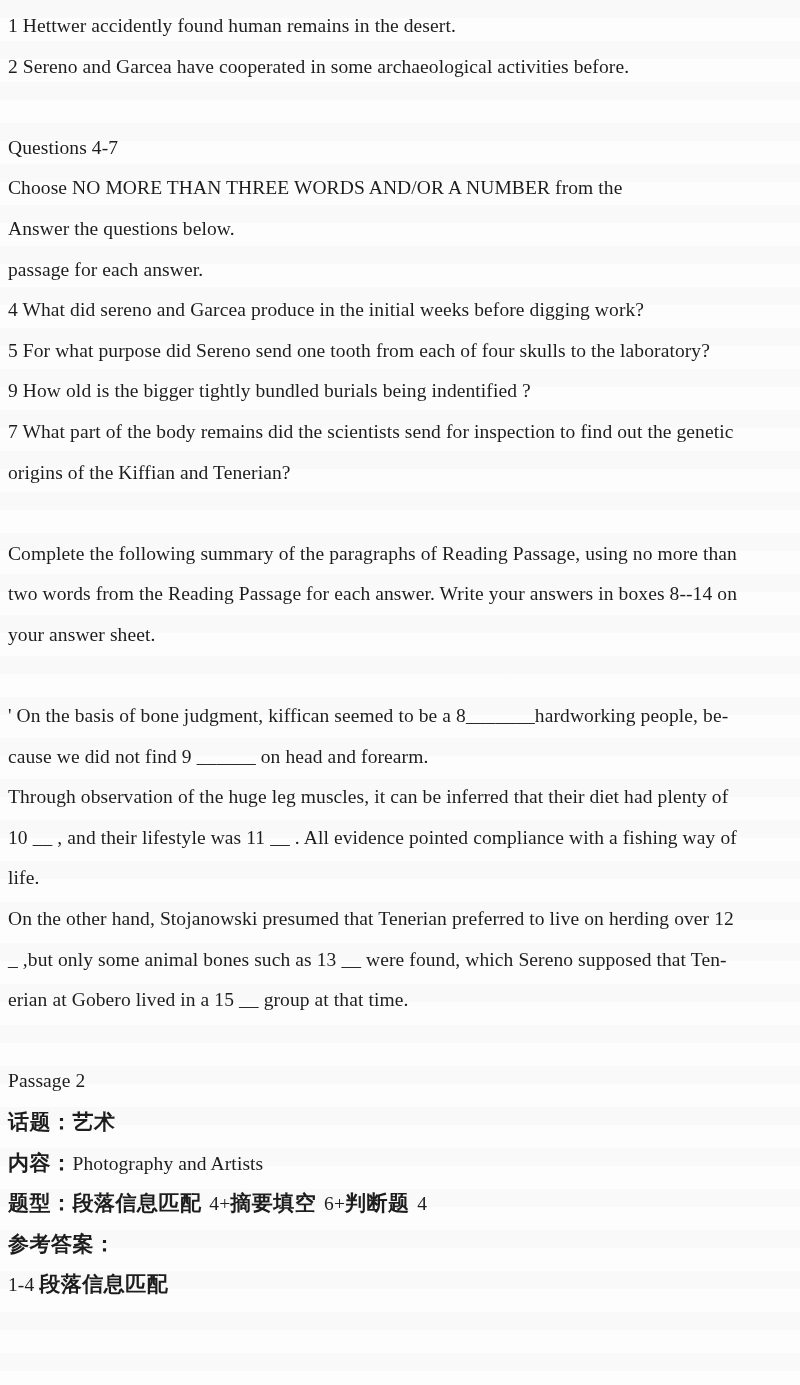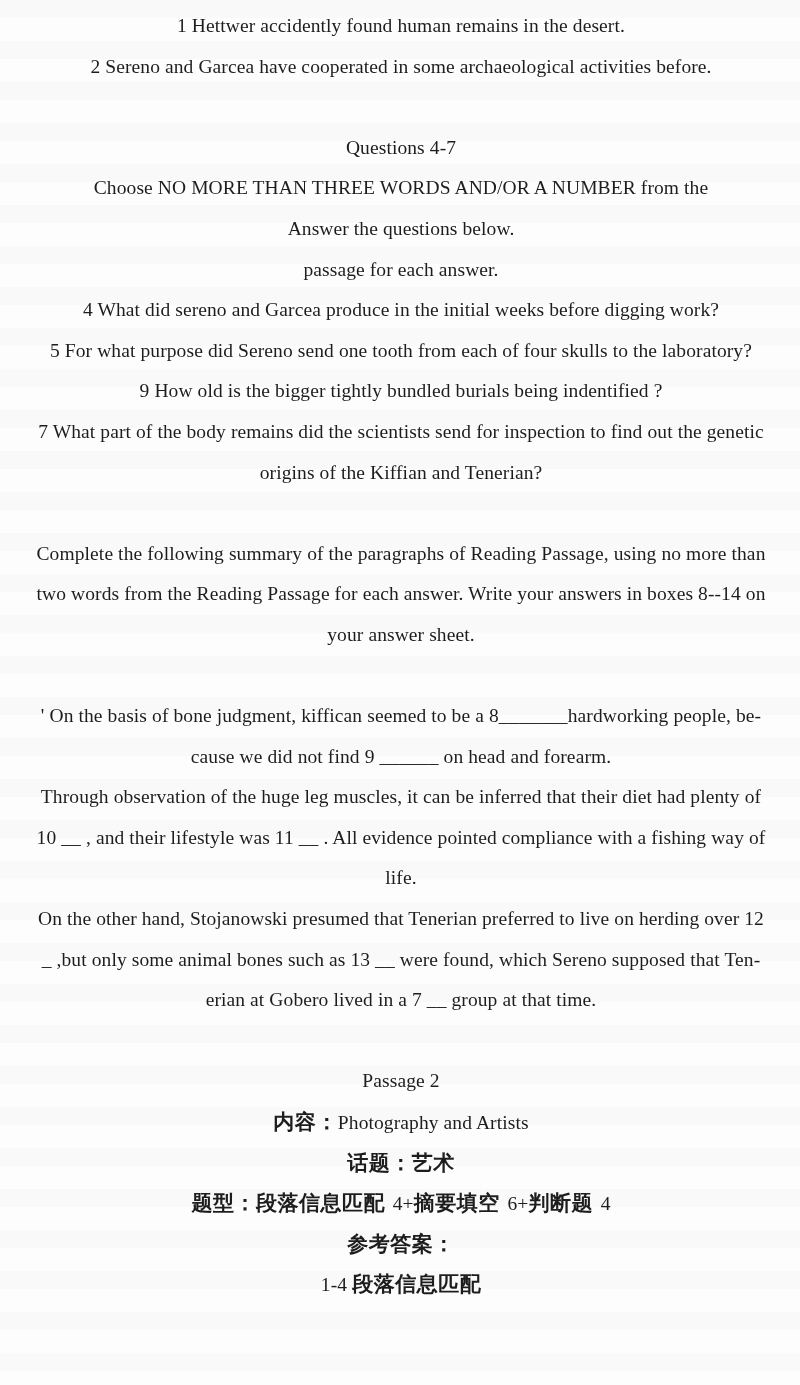--- a/index.html
+++ b/index.html
@@ -27,21 +27,20 @@
     width: 800px;
     height: 1385px;
     padding: 6px 6px 0 8px;
   }
   .line {
     height: 40.6px;
     line-height: 40.6px;
     white-space: pre;
     color: var(--text-color);
     overflow: visible;
-    text-align: center;
   }
   .en {
     font-family: "Liberation Serif", "DejaVu Serif", serif;
     font-size: 19.5px;
     letter-spacing: 0.1px;
   }
   .cjk {
     font-family: "DejaVu Sans", "Liberation Sans", sans-serif;
     font-size: 21px;
     font-weight: 700;
@@ -69,21 +68,21 @@
     <div class="line"><span class="en">two words from the Reading Passage for each answer. Write your answers in boxes 8--14 on</span></div>
     <div class="line"><span class="en">your answer sheet.</span></div>
     <div class="line"></div>
     <div class="line"><span class="en">' On the basis of bone judgment, kiffican seemed to be a 8_______hardworking people, be-</span></div>
     <div class="line"><span class="en">cause we did not find 9 ______ on head and forearm.</span></div>
     <div class="line"><span class="en">Through observation of the huge leg muscles, it can be inferred that their diet had plenty of</span></div>
     <div class="line"><span class="en">10 __ , and their lifestyle was 11 __ . All evidence pointed compliance with a fishing way of</span></div>
     <div class="line"><span class="en">life.</span></div>
     <div class="line"><span class="en">On the other hand, Stojanowski presumed that Tenerian preferred to live on herding over 12</span></div>
     <div class="line"><span class="en">_ ,but only some animal bones such as 13 __ were found, which Sereno supposed that Ten-</span></div>
-    <div class="line"><span class="en">erian at Gobero lived in a 7 __ group at that time.</span></div>
+    <div class="line"><span class="en">erian at Gobero lived in a 15 __ group at that time.</span></div>
     <div class="line"></div>
     <div class="line"><span class="en">Passage 2</span></div>
+    <div class="line"><span class="cjk">话题：艺术</span></div>
     <div class="line"><span class="cjk">内容：</span><span class="en">Photography and Artists</span></div>
-    <div class="line"><span class="cjk">话题：艺术</span></div>
     <div class="line"><span class="cjk">题型：段落信息匹配 </span><span class="en">4+</span><span class="cjk">摘要填空 </span><span class="en">6+</span><span class="cjk">判断题 </span><span class="en">4</span></div>
     <div class="line"><span class="cjk">参考答案：</span></div>
     <div class="line"><span class="en">1-4 </span><span class="cjk">段落信息匹配</span></div>
   </div>
 
 </body></html>

